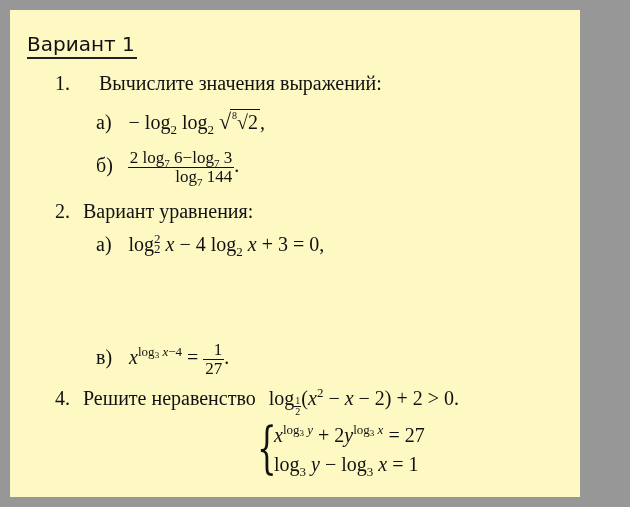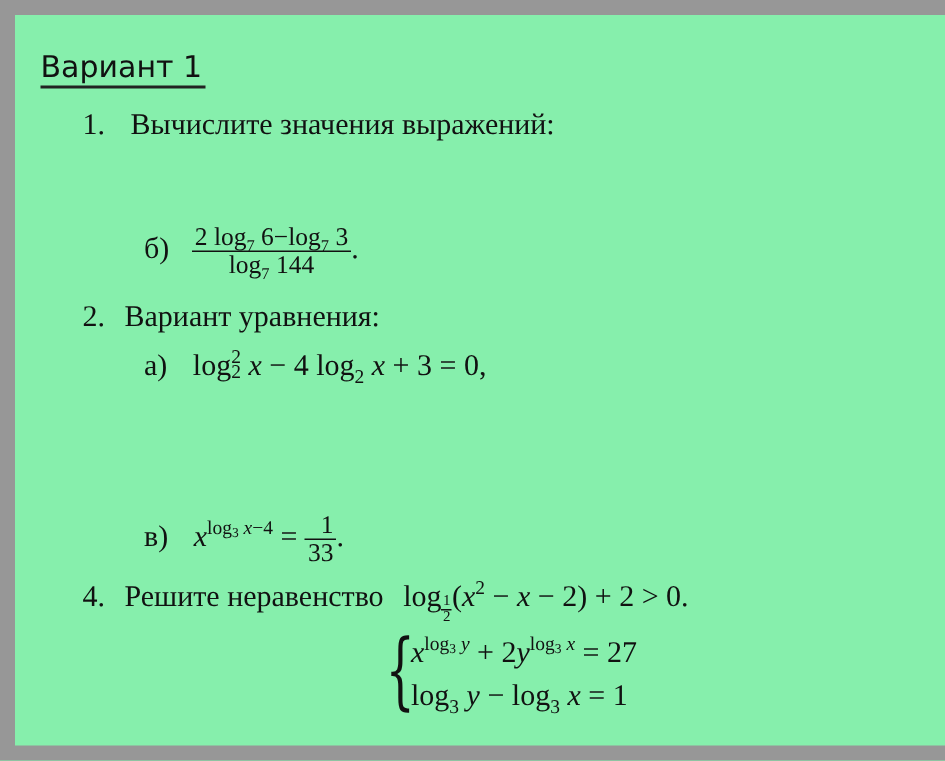--- a/index.html
+++ b/index.html
@@ -1,49 +1,55 @@
 <!DOCTYPE html>
 <html><head>
 <meta charset="utf-8">
 <style>
   html, body { margin:0; padding:0; }
   body { width:630px; height:507px; background:#979797; position:relative; overflow:hidden; }
-  .paper { position:absolute; left:10px; top:10px; width:620px; height:487px; background:#86efac; }
+  .paper { position:absolute; left:10px; top:10px; width:570px; height:487px; background:#fef9c3; }
   .title { position:absolute; left:17px; top:22px; font-family:"DejaVu Sans","Liberation Sans",sans-serif; font-size:20px; color:#111; line-height:24px; }
   .title-rule { position:absolute; left:17px; top:47px; width:110px; height:2px; background:#222; }
   .row { position:absolute; font-family:"Liberation Serif","DejaVu Serif",serif; font-size:20px; color:#111; white-space:nowrap; line-height:24px; }
   .it { font-style:italic; }
   sub, sup { font-size:13px; line-height:0; }
   sub { vertical-align:-5px; }
   sup { vertical-align:8px; }
   .frac { display:inline-block; vertical-align:middle; text-align:center; font-size:17px; line-height:18px; }
   .frac .n { display:block; padding:0 2px; border-bottom:1.5px solid #111;text-align:right; }
-  .frac .d { display:block; padding:0 2px; }
+  .frac .d { display:block; padding:0 2px;text-align:right; }
   .frac sub { font-size:11px; vertical-align:-4px; }
   .smallfrac { display:inline-block; vertical-align:-10px; text-align:center; font-size:10px; line-height:10px; }
   .smallfrac .n { display:block; border-bottom:1px solid #111; padding:0 1px; }
   .smallfrac .d { display:block; padding:0 1px; }
   .sqrt { display:inline-block; border-top:1.5px solid #111; padding:0 2px; margin-left:-1px; }
   .rad { font-size:22px; }
   .brace { position:absolute; font-family:"DejaVu Serif","Liberation Serif",serif; font-size:56px; line-height:56px; transform:scaleX(0.55); transform-origin:left top; color:#111; }
   .sysline { position:absolute; white-space:nowrap; }
 </style>
 </head>
 <body>
 
 <div class="paper">
 
   <div class="title">Вариант 1</div>
   <div class="title-rule"></div>
 
   <div class="row" style="left:45px; top:61px;">
     <span>1.</span>
-    <span style="margin-left:12px;">Вычислите значения выражений:</span>
+    <span style="margin-left:24px;">Вычислите значения выражений:</span>
   </div>
 
+  <div class="row" style="left:86px; top:99px;">
+    <span>а)</span>
+    <span style="margin-left:12px;">
+      − log<sub>2</sub> log<sub>2</sub> <span class="rad">√</span><span class="sqrt"><sup style="font-size:10px;vertical-align:10px;">8</sup>√2</span>,
+    </span>
+  </div>
 
   <div class="row" style="left:86px; top:139px;">
     <span>б)</span>
     <span style="margin-left:10px;" class="frac">
       <span class="n">2 log<sub>7</sub> 6−log<sub>7</sub> 3</span>
       <span class="d">log<sub>7</sub> 144</span>
     </span><span>.</span>
   </div>
 
   <div class="row" style="left:45px; top:189px;">
@@ -57,21 +63,21 @@
       log<span style="display:inline-block;vertical-align:-2px;line-height:10px;font-size:13px;"><span style="display:block;">2</span><span style="display:block;">2</span></span> <span class="it">x</span> − 4 log<sub>2</sub> <span class="it">x</span> + 3 = 0,
     </span>
   </div>
 
 
   <div class="row" style="left:86px; top:299px;margin-top:32px;">
     <span>в)</span>
     <span style="margin-left:12px;">
       <span class="it">x</span><sup>log<span style="font-size:9px;vertical-align:-2px;">3</span> <span class="it">x</span>−4</sup> =
       <span class="frac">
-        <span class="n">1</span><span class="d">33</span>
+        <span class="n">1</span><span class="d">27</span>
       </span>.
     </span>
   </div>
 
 
   <div class="row" style="left:45px; top:376px;">
     <span>4.</span>
     <span style="margin-left:8px;">Решите неравенство</span>
     <span style="margin-left:8px;font-family:Liberation Serif, serif;">
       log<span class="smallfrac"><span class="n">1</span><span class="d">2</span></span>(<span class="it">x</span><sup>2</sup> − <span class="it">x</span> − 2) + 2 &gt; 0.

